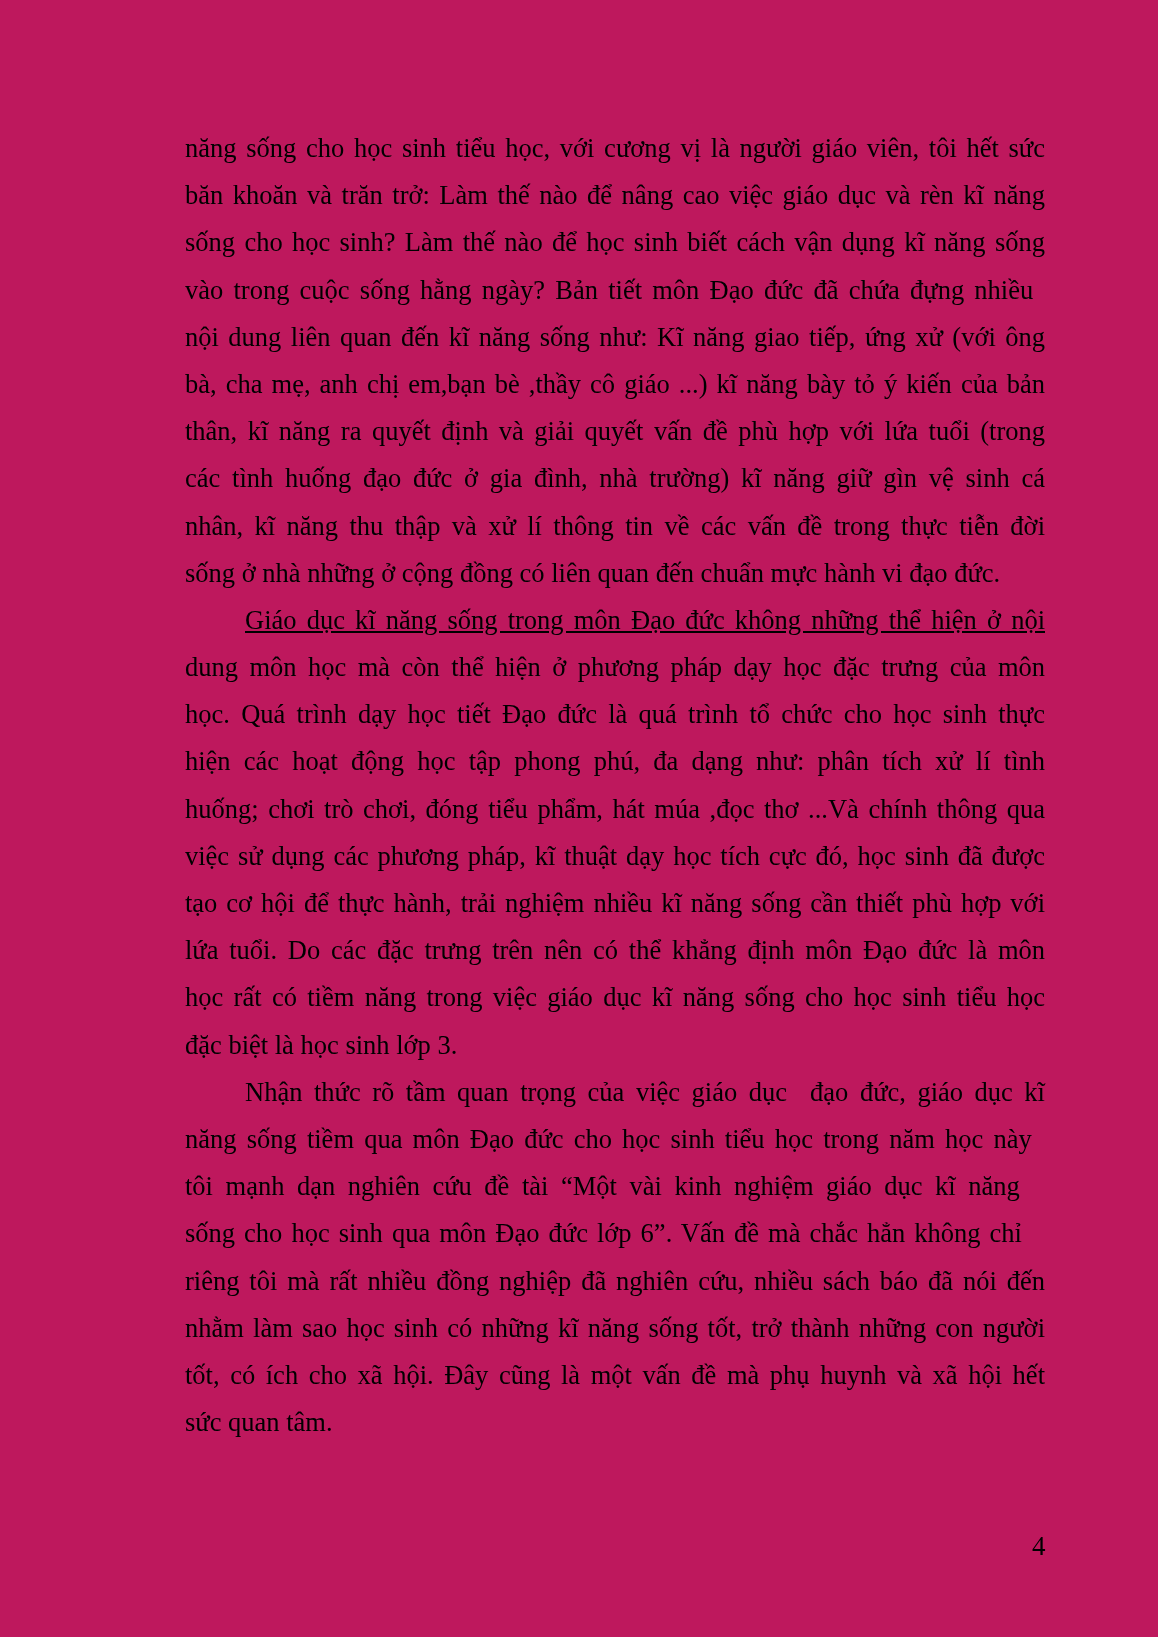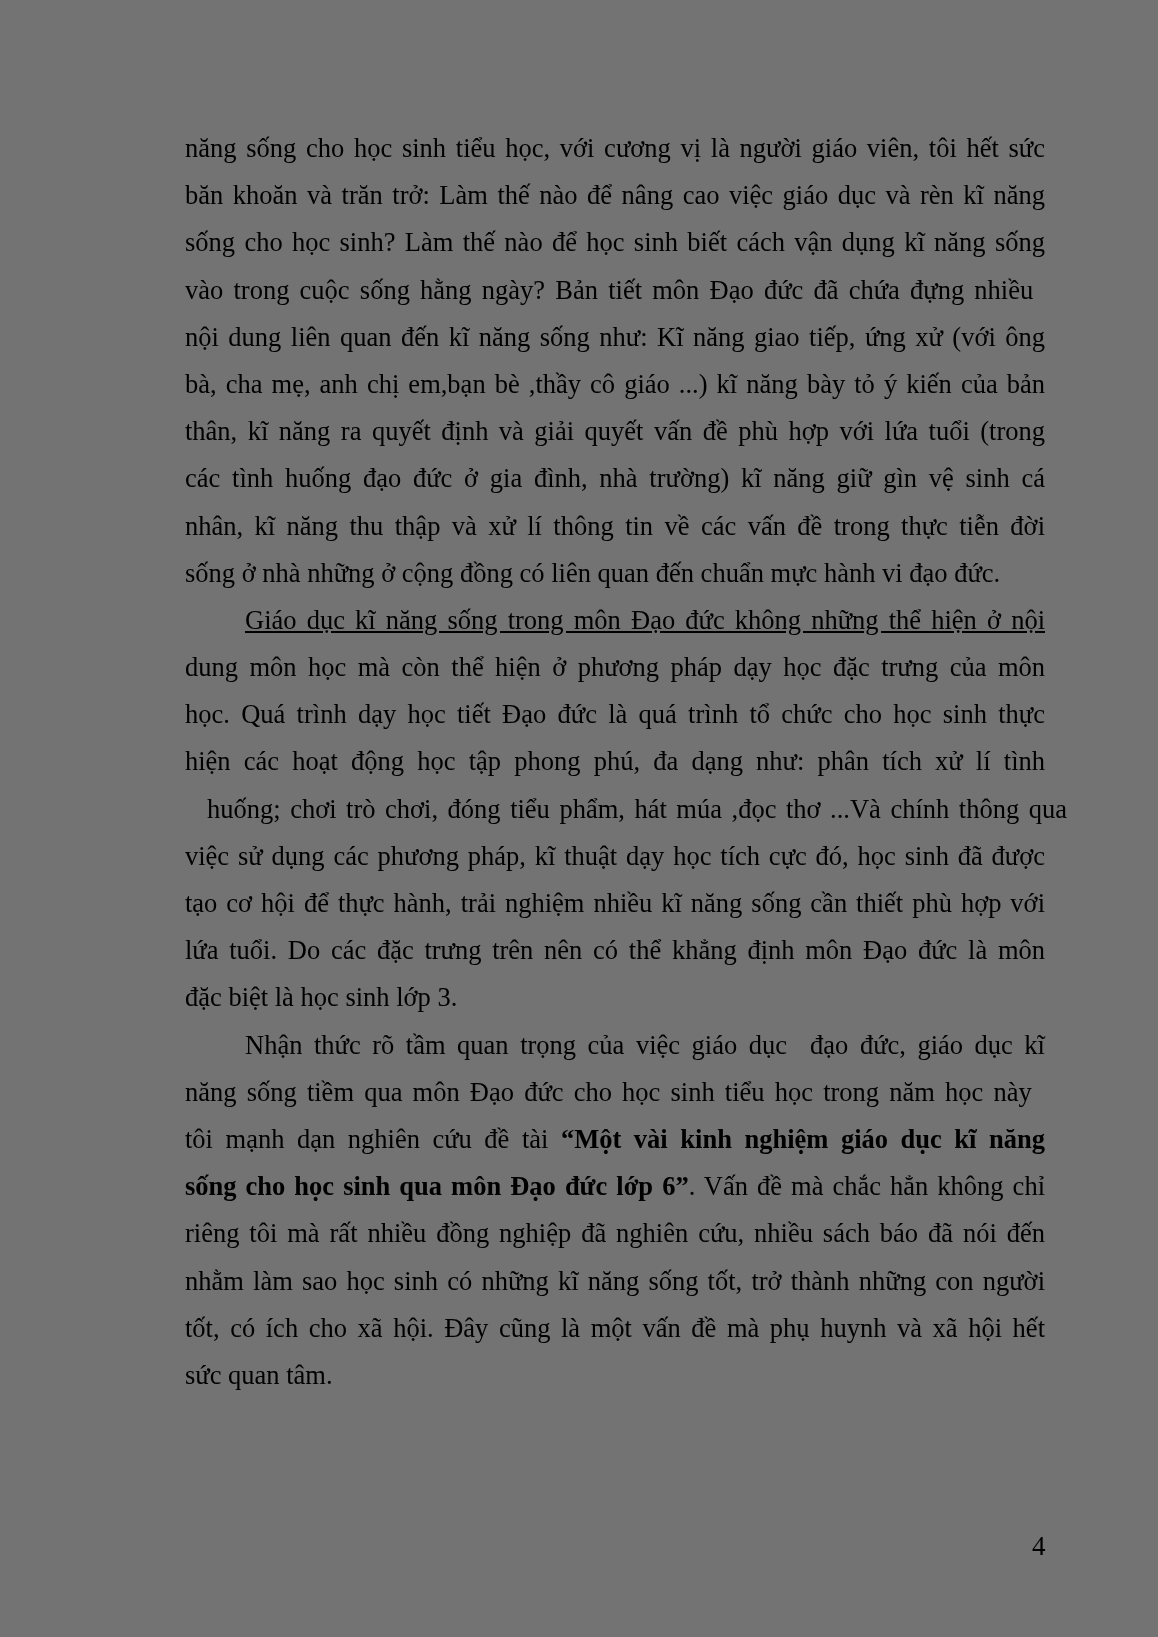--- a/index.html
+++ b/index.html
@@ -4,21 +4,21 @@
 <style>
   html, body {
     margin: 0;
     padding: 0;
     background: #ffffff;
   }
   .page {
     position: relative;
     width: 1158px;
     height: 1637px;
-    background: #737373;
+    background: #be185d;
     overflow: hidden;
     font-family: "Liberation Serif", "DejaVu Serif", serif;
     color: #000000;
   }
   .text-block {
     position: absolute;
     left: 185px;
     top: 125px;
     width: 860px;
   }
@@ -34,21 +34,21 @@
     overflow: visible;
   }
   .line.indent {
     padding-left: 60px;
   }
   .line-content {
     display: inline;
     white-space: pre;
   }
   .line-content b {
-    font-weight: 700;
+    font-weight: 400;
   }
   .page-number {
     position: absolute;
     left: 1032px;
     top: 1526px;
     font-size: 27px;
     line-height: 40px;
   }
 </style>
 </head>
@@ -66,24 +66,25 @@
         <div class="line"><span class="line-content" style="word-spacing: 3.86133px; text-align: right;"><span>thân, kĩ năng ra quyết định và giải quyết vấn đề phù hợp với lứa tuổi (trong</span></span></div>
         <div class="line"><span class="line-content" style="word-spacing: 5.10254px;"><span>các tình huống đạo đức ở gia đình, nhà trường) kĩ năng giữ gìn vệ sinh cá</span></span></div>
         <div class="line"><span class="line-content" style="word-spacing: 4.78401px;"><span>nhân, kĩ năng thu thập và xử lí thông tin về các vấn đề trong thực tiễn đời</span></span></div>
         <div class="line"><span class="line-content"><span>sống ở nhà những ở cộng đồng có liên quan đến chuẩn mực hành vi đạo đức.</span></span></div>
       </div>
       <div class="paragraph">
         <div class="line indent"><span class="line-content" style="word-spacing: 3.51562px; text-decoration: underline;"><span>Giáo dục kĩ năng sống trong môn Đạo đức không những thể hiện ở nội</span></span></div>
         <div class="line"><span class="line-content" style="word-spacing: 4.83125px;"><span>dung môn học mà còn thể hiện ở phương pháp dạy học đặc trưng của môn</span></span></div>
         <div class="line"><span class="line-content" style="word-spacing: 4.64941px;"><span>học. Quá trình dạy học tiết Đạo đức là quá trình tổ chức cho học sinh thực</span></span></div>
         <div class="line"><span class="line-content" style="word-spacing: 6.55104px;"><span>hiện các hoạt động học tập phong phú, đa dạng như: phân tích xử lí tình</span></span></div>
-        <div class="line"><span class="line-content" style="word-spacing: 2.91183px; margin-left: 22px;"><span>huống; chơi trò chơi, đóng tiểu phẩm, hát múa ,đọc thơ ...Và chính thông qua</span></span></div>
+        <div class="line"><span class="line-content" style="word-spacing: 2.91183px;"><span>huống; chơi trò chơi, đóng tiểu phẩm, hát múa ,đọc thơ ...Và chính thông qua</span></span></div>
         <div class="line"><span class="line-content" style="word-spacing: 2.22949px;"><span>việc sử dụng các phương pháp, kĩ thuật dạy học tích cực đó, học sinh đã được</span></span></div>
         <div class="line"><span class="line-content" style="word-spacing: 2.3418px;"><span>tạo cơ hội để thực hành, trải nghiệm nhiều kĩ năng sống cần thiết phù hợp với</span></span></div>
         <div class="line"><span class="line-content" style="word-spacing: 4.09766px;"><span>lứa tuổi. Do các đặc trưng trên nên có thể khẳng định môn Đạo đức là môn</span></span></div>
+        <div class="line"><span class="line-content" style="word-spacing: 3.70703px;"><span>học rất có tiềm năng trong việc giáo dục kĩ năng sống cho học sinh tiểu học</span></span></div>
         <div class="line"><span class="line-content"><span>đặc biệt là học sinh lớp 3.</span></span></div>
       </div>
       <div class="paragraph">
         <div class="line indent"><span class="line-content" style="word-spacing: 4.91042px;"><span>Nhận thức rõ tầm quan trọng của việc giáo dục  đạo đức, giáo dục kĩ</span></span></div>
         <div class="line"><span class="line-content" style="word-spacing: 3.53333px;"><span>năng sống tiềm qua môn Đạo đức cho học sinh tiểu học trong năm học này</span></span></div>
         <div class="line"><span class="line-content" style="word-spacing: 5.92746px;"><span>tôi mạnh dạn nghiên cứu đề tài </span><b>“Một vài kinh nghiệm giáo dục kĩ năng</b></span></div>
         <div class="line"><span class="line-content" style="word-spacing: 2.41113px;"><b>sống cho học sinh qua môn Đạo đức lớp 6”</b><span>. Vấn đề mà chắc hẳn không chỉ</span></span></div>
         <div class="line"><span class="line-content" style="word-spacing: 3.29167px;"><span>riêng tôi mà rất nhiều đồng nghiệp đã nghiên cứu, nhiều sách báo đã nói đến</span></span></div>
         <div class="line"><span class="line-content" style="word-spacing: 2.54271px;"><span>nhằm làm sao học sinh có những kĩ năng sống tốt, trở thành những con người</span></span></div>
         <div class="line"><span class="line-content" style="word-spacing: 3.94878px;"><span>tốt, có ích cho xã hội. Đây cũng là một vấn đề mà phụ huynh và xã hội hết</span></span></div>

